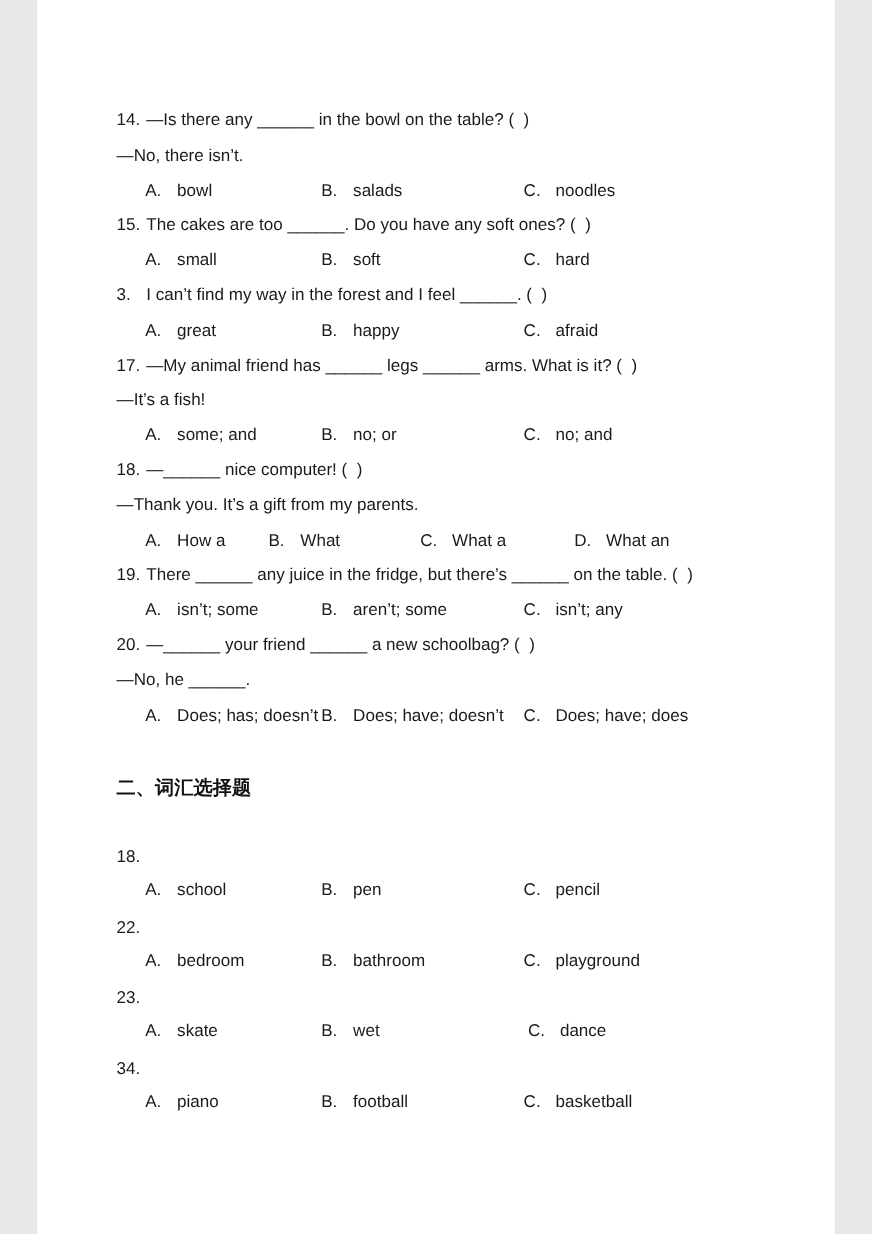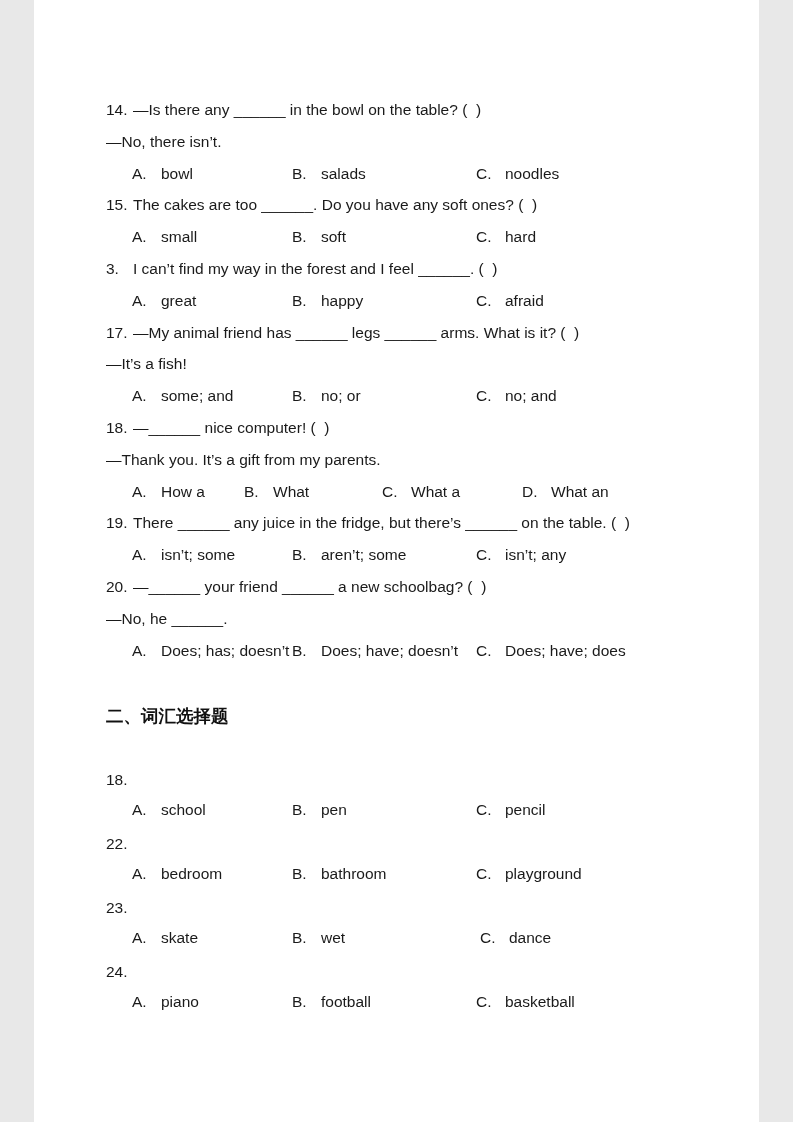--- a/index.html
+++ b/index.html
@@ -58,16 +58,16 @@
       <div class="ln" style="top: 640.6px;"><span class="opt" style="left: 98px;"><span class="lbl">A.</span><span>Does; has; doesn’t</span></span><span class="opt" style="left: 258px;"><span class="lbl">B.</span><span>Does; have; doesn’t</span></span><span class="opt" style="left: 442px;"><span class="lbl">C.</span><span>Does; have; does</span></span></div>
     </div>
   <div class="sec-heading" style="top:704px;">二、词汇选择题</div>
   <div id="section2">
       <div class="ln" style="top: 770px;"><span class="qtext" style="left: 72px;">18.</span></div>
       <div class="ln" style="top: 800px;"><span class="opt" style="left: 98px;"><span class="lbl">A.</span><span>school</span></span><span class="opt" style="left: 258px;"><span class="lbl">B.</span><span>pen</span></span><span class="opt" style="left: 442px;"><span class="lbl">C.</span><span>pencil</span></span></div>
       <div class="ln" style="top: 834px;"><span class="qtext" style="left: 72px;">22.</span></div>
       <div class="ln" style="top: 864px;"><span class="opt" style="left: 98px;"><span class="lbl">A.</span><span>bedroom</span></span><span class="opt" style="left: 258px;"><span class="lbl">B.</span><span>bathroom</span></span><span class="opt" style="left: 442px;"><span class="lbl">C.</span><span>playground</span></span></div>
       <div class="ln" style="top: 898px;"><span class="qtext" style="left: 72px;">23.</span></div>
       <div class="ln" style="top: 928px;"><span class="opt" style="left: 98px;"><span class="lbl">A.</span><span>skate</span></span><span class="opt" style="left: 258px;"><span class="lbl">B.</span><span>wet</span></span><span class="opt" style="left: 446px;"><span class="lbl">C.</span><span>dance</span></span></div>
-      <div class="ln" style="top: 962px;"><span class="qtext" style="left: 72px;">24.</span></div>
+      <div class="ln" style="top: 962px;"><span class="qtext" style="left: 72px;">34.</span></div>
       <div class="ln" style="top: 992px;"><span class="opt" style="left: 98px;"><span class="lbl">A.</span><span>piano</span></span><span class="opt" style="left: 258px;"><span class="lbl">B.</span><span>football</span></span><span class="opt" style="left: 442px;"><span class="lbl">C.</span><span>basketball</span></span></div>
     </div>
 </div>
 
 </body></html>

